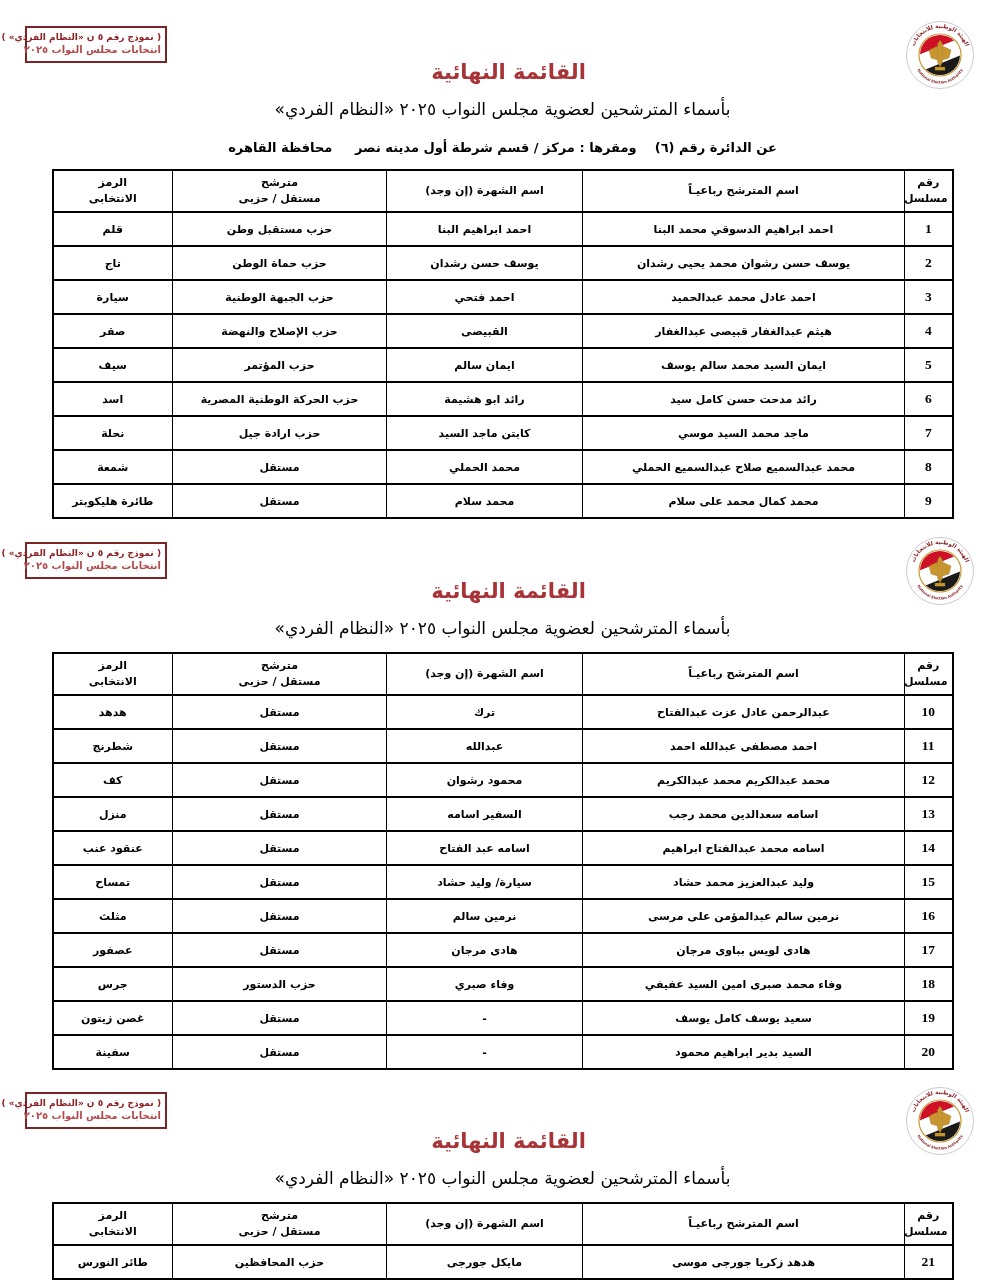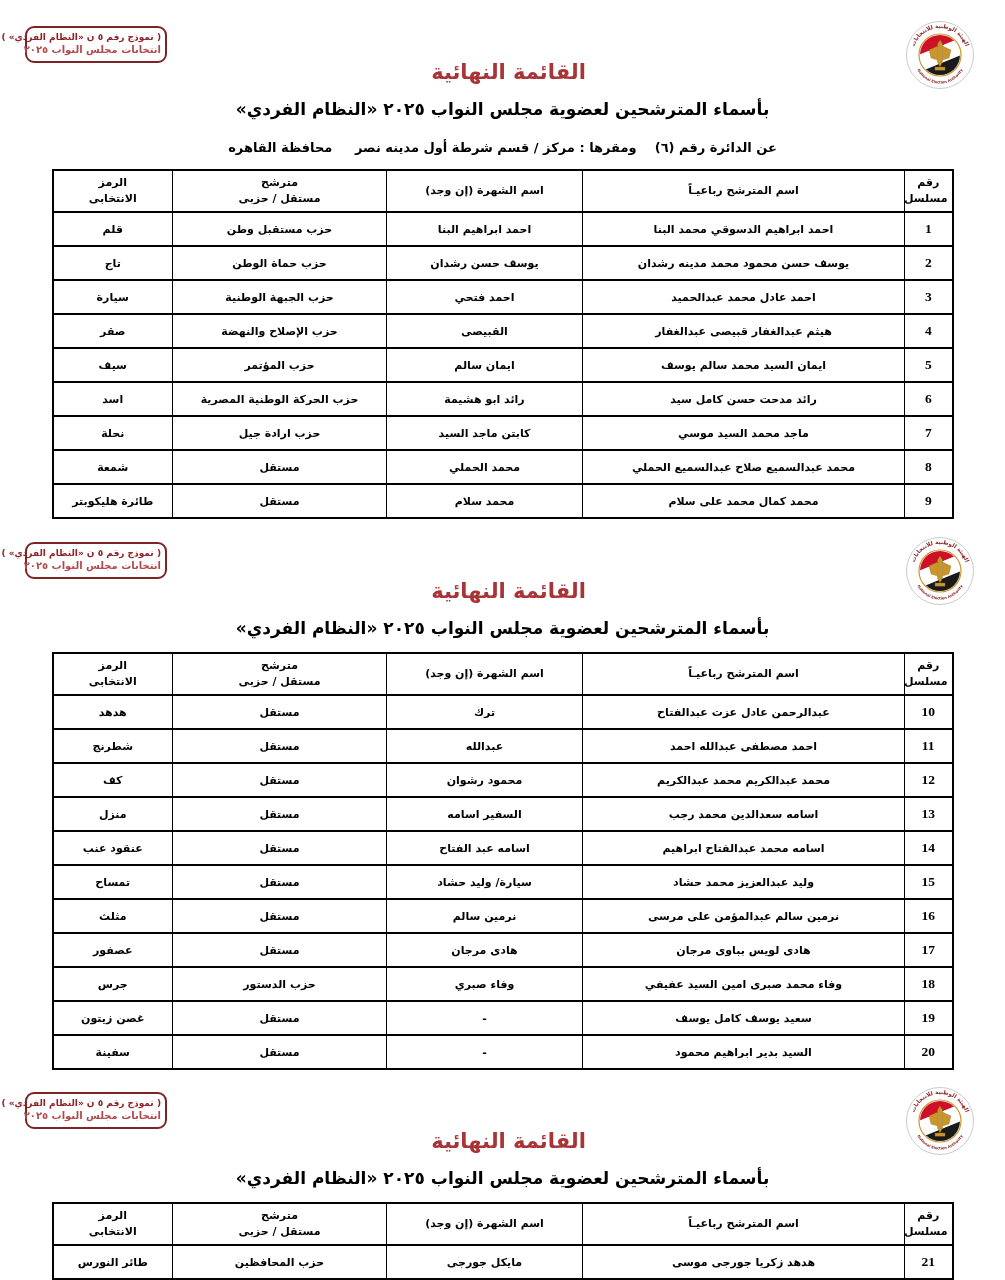--- a/index.html
+++ b/index.html
@@ -9,35 +9,35 @@
     background:#ffffff; overflow:hidden; direction:rtl;
   }
   .sheet { position:absolute; left:0; width:1005px; }
   .sheet-1 { top:20px; }
   .sheet-2 { top:536px; }
   .sheet-3 { top:1086px; }
 
   
   .stamp {
     position:absolute; left:25px; top:6px; width:142px;
-    border:2px solid #7c2426; border-radius:9px;
+    border:2px solid #7c2426; border-radius:0;
     padding:3px 4px 4px; text-align:center; background:#fff;
   }
   .stamp-l1 { color:#8d2124; font-size:9px; font-weight:bold; line-height:1.35; white-space:nowrap; }
   .stamp-l2 { color:#b24a4c; font-size:10px; font-weight:bold; line-height:1.35; white-space:nowrap; }
 
   
   .logo { position:absolute; right:30px; top:0px; width:70px; height:70px; }
 
   .title-red {
     padding-top:40px; text-align:center;
     color:#a93438; font-size:21px; font-weight:bold; letter-spacing:0.5px;padding-left:12px;
   }
   .title-black {
-    text-align:center; color:#000; font-size:17px; font-weight:bold; margin-top:15px;
+    text-align:center; color:#000; font-size:17px; font-weight:normal; margin-top:15px;
   }
   .district-line {
     text-align:center; color:#000; font-size:13px; font-weight:bold; margin-top:21px;
   }
 
   table.candidates {
     width:900px; margin:14px auto 0; border-collapse:collapse;
     direction:rtl; table-layout:fixed; background:#fff;
     border:2px solid #000;
   }
@@ -120,21 +120,21 @@
       <tbody>
           <tr>
             <td class="serial">1</td>
             <td>احمد ابراهيم الدسوقي محمد البنا</td>
             <td>احمد ابراهيم البنا</td>
             <td>حزب مستقبل وطن</td>
             <td>قلم</td>
           </tr>
           <tr>
             <td class="serial">2</td>
-            <td>يوسف حسن محمود محمد مدينه رشدان</td>
+            <td>يوسف حسن رشوان محمد يحيى رشدان</td>
             <td>يوسف حسن رشدان</td>
             <td>حزب حماة الوطن</td>
             <td>تاج</td>
           </tr>
           <tr>
             <td class="serial">3</td>
             <td>احمد عادل محمد عبدالحميد</td>
             <td>احمد فتحي</td>
             <td>حزب الجبهة الوطنية</td>
             <td>سيارة</td>

